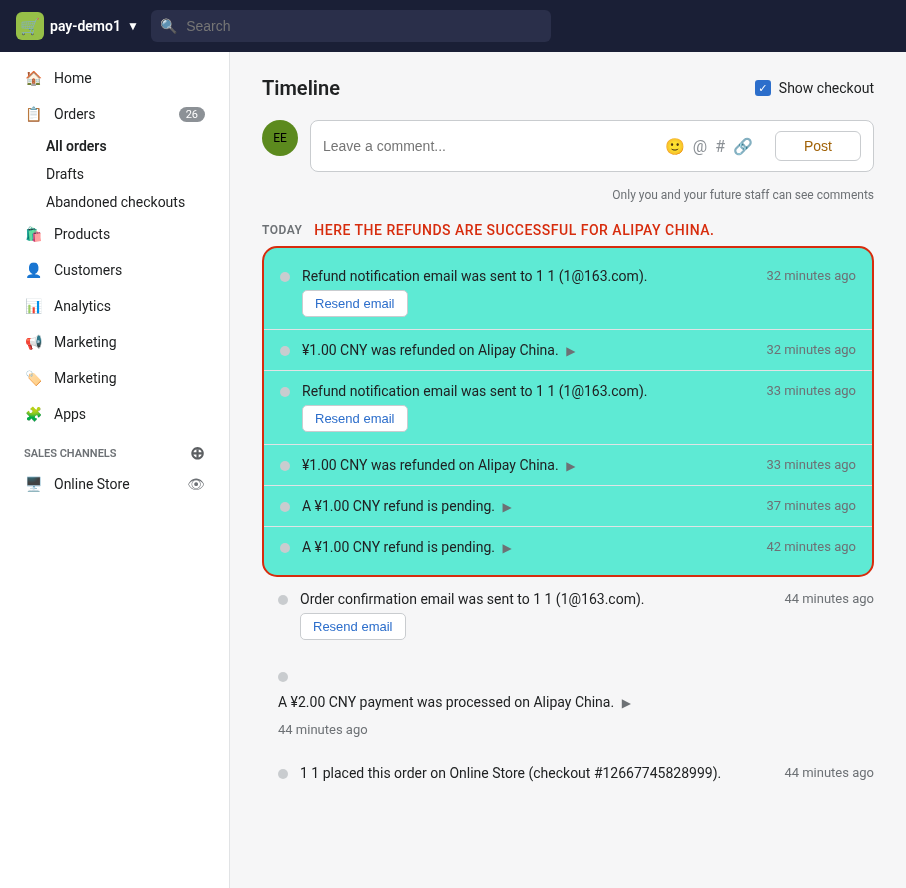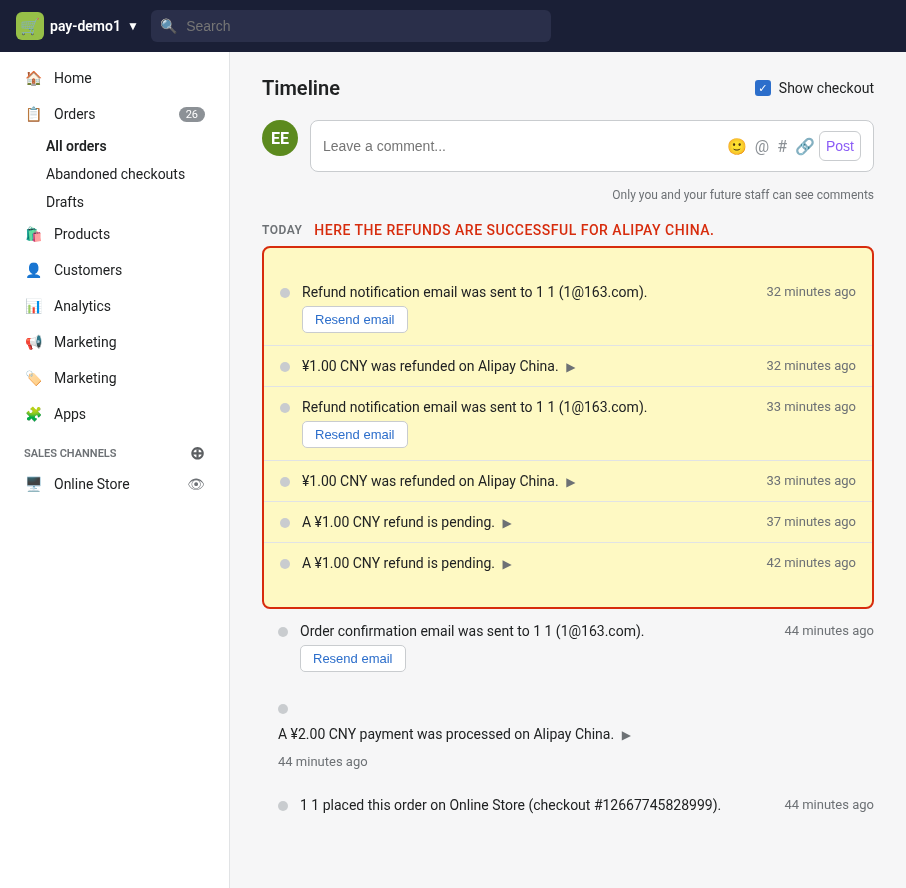--- a/index.html
+++ b/index.html
@@ -161,51 +161,51 @@
     .comment-area {
       display: flex;
       gap: 12px;
       align-items: flex-start;
       margin-bottom: 16px;
     }
     .avatar {
       width: 36px; height: 36px;
       border-radius: 50%;
       background: #5c8a1e;
-      color: #ffffff;
-      font-size: 16px;
-      font-weight: 700;
+      color: #000000;
+      font-size: 12px;
+      font-weight: 400;
       display: flex; align-items: center; justify-content: center;
       flex-shrink: 0;
     }
     .comment-input-box {
       flex: 1;
       background: #fff;
       border: 1px solid #c9cccf;
       border-radius: 8px;
       padding: 10px 12px;
       display: flex;
-      gap: 4px;
+      gap: 22px;
     }
     .comment-input-box input {
       flex: 1;
       border: none;
       outline: none;
       font-size: 14px;
       color: #8c9196;
     }
     .comment-icons { display: flex; gap: 8px; align-items: center; }
     .comment-icon { color: #8c9196; font-size: 16px; cursor: pointer; }
     .post-btn {
       background: #fff;
       border: 1px solid #c9cccf;
       border-radius: 6px;
-      padding: 6px 6px;
-      font-size: 14px;
-      color: #8b5cf6;
+      padding: 6px 28px;
+      font-size: 14px;
+      color: #a16207;
       cursor: pointer;
     }
 
     .staff-note {
       text-align: right;
       font-size: 12px;
       color: #6d7175;
       margin-bottom: 20px;
       margin-left: 48px;
     }
@@ -222,24 +222,24 @@
       gap: 12px;
     }
     .success-note {
       color: #d72c0d;
       font-size: 14px;
       font-weight: 500;
     }
 
     .timeline-box {
       border: 2px solid #d72c0d;
-      border-radius: 8px;
-      padding: 24px 0;
+      border-radius: 15px;
+      padding: 8px 0;
       margin-bottom: 0;
-      background: #fef9c3;
+      background: #5eead4;
     }
     .timeline-dot {
       width: 10px; height: 10px;
       border-radius: 50%;
       background: #c9cccf;
       flex-shrink: 0;
       margin-top: 4px;
     }
     .timeline-entry-content {
       flex: 1;
@@ -310,24 +310,24 @@
     <div class="sidebar-item">
       <span class="icon">📋</span>
       <span>Orders</span>
       <span class="sidebar-badge">26</span>
     </div>
     <div class="sidebar-sub">
       <div class="sidebar-sub-item active">
         <span>All orders</span>
       </div>
       <div class="sidebar-sub-item">
+        <span>Drafts</span>
+      </div>
+      <div class="sidebar-sub-item">
         <span>Abandoned checkouts</span>
-      </div>
-      <div class="sidebar-sub-item">
-        <span>Drafts</span>
       </div>
     </div>
     <div class="sidebar-item">
       <span class="icon">🛍️</span>
       <span>Products</span>
     </div>
     <div class="sidebar-item">
       <span class="icon">👤</span>
       <span>Customers</span>
     </div>

